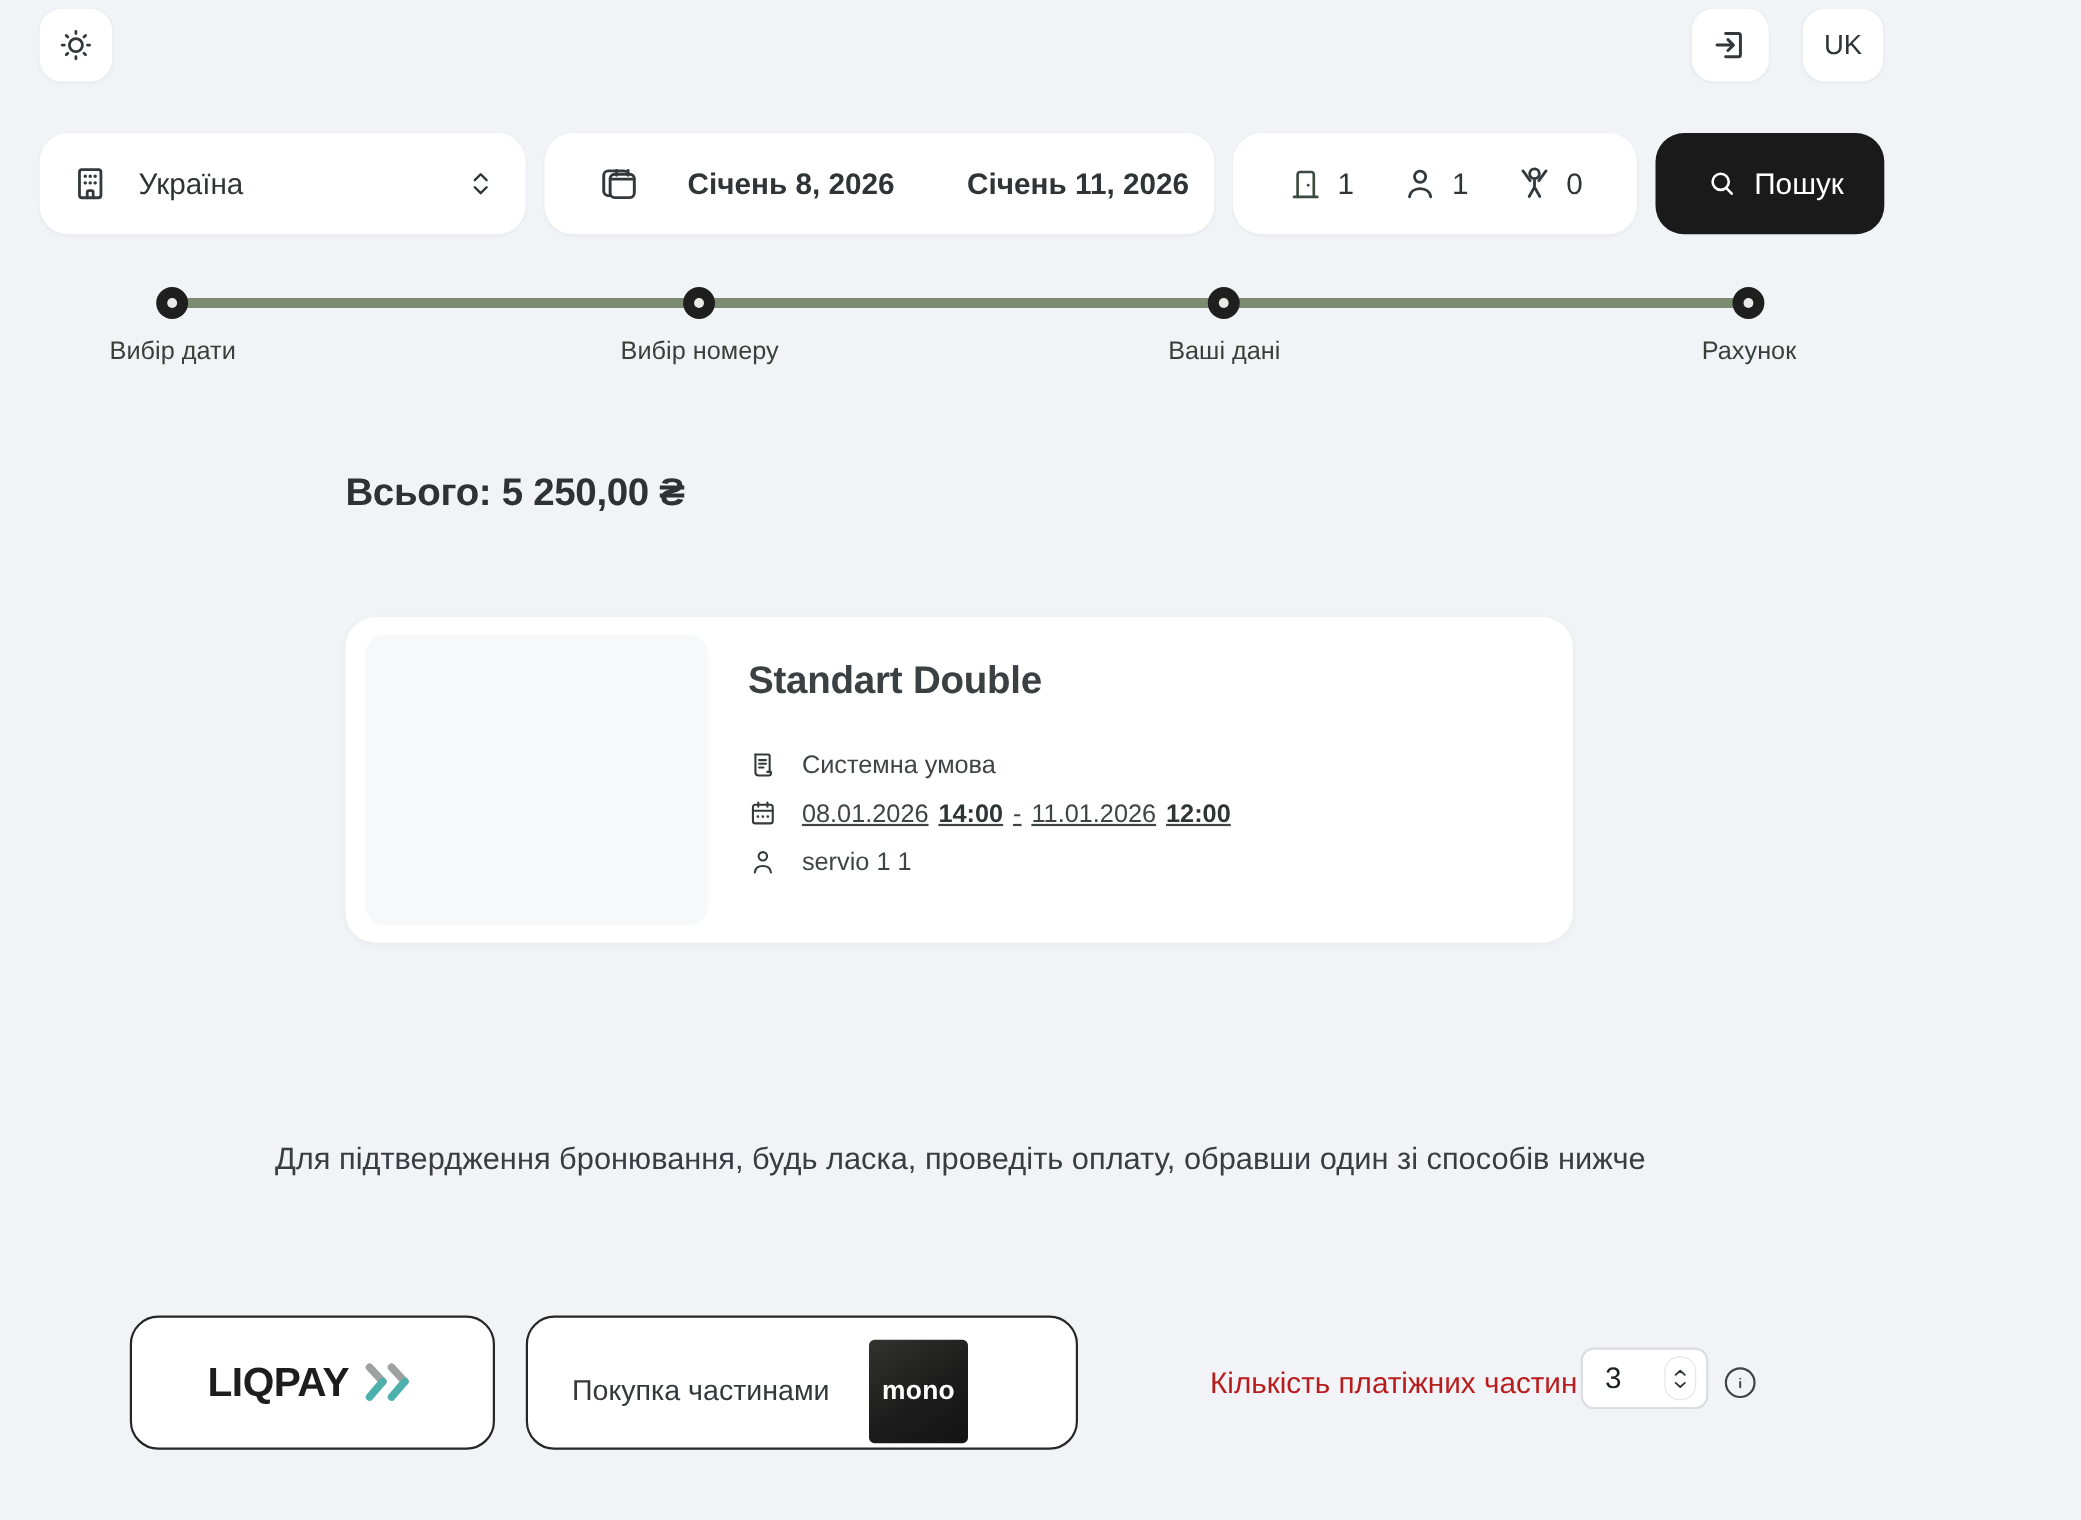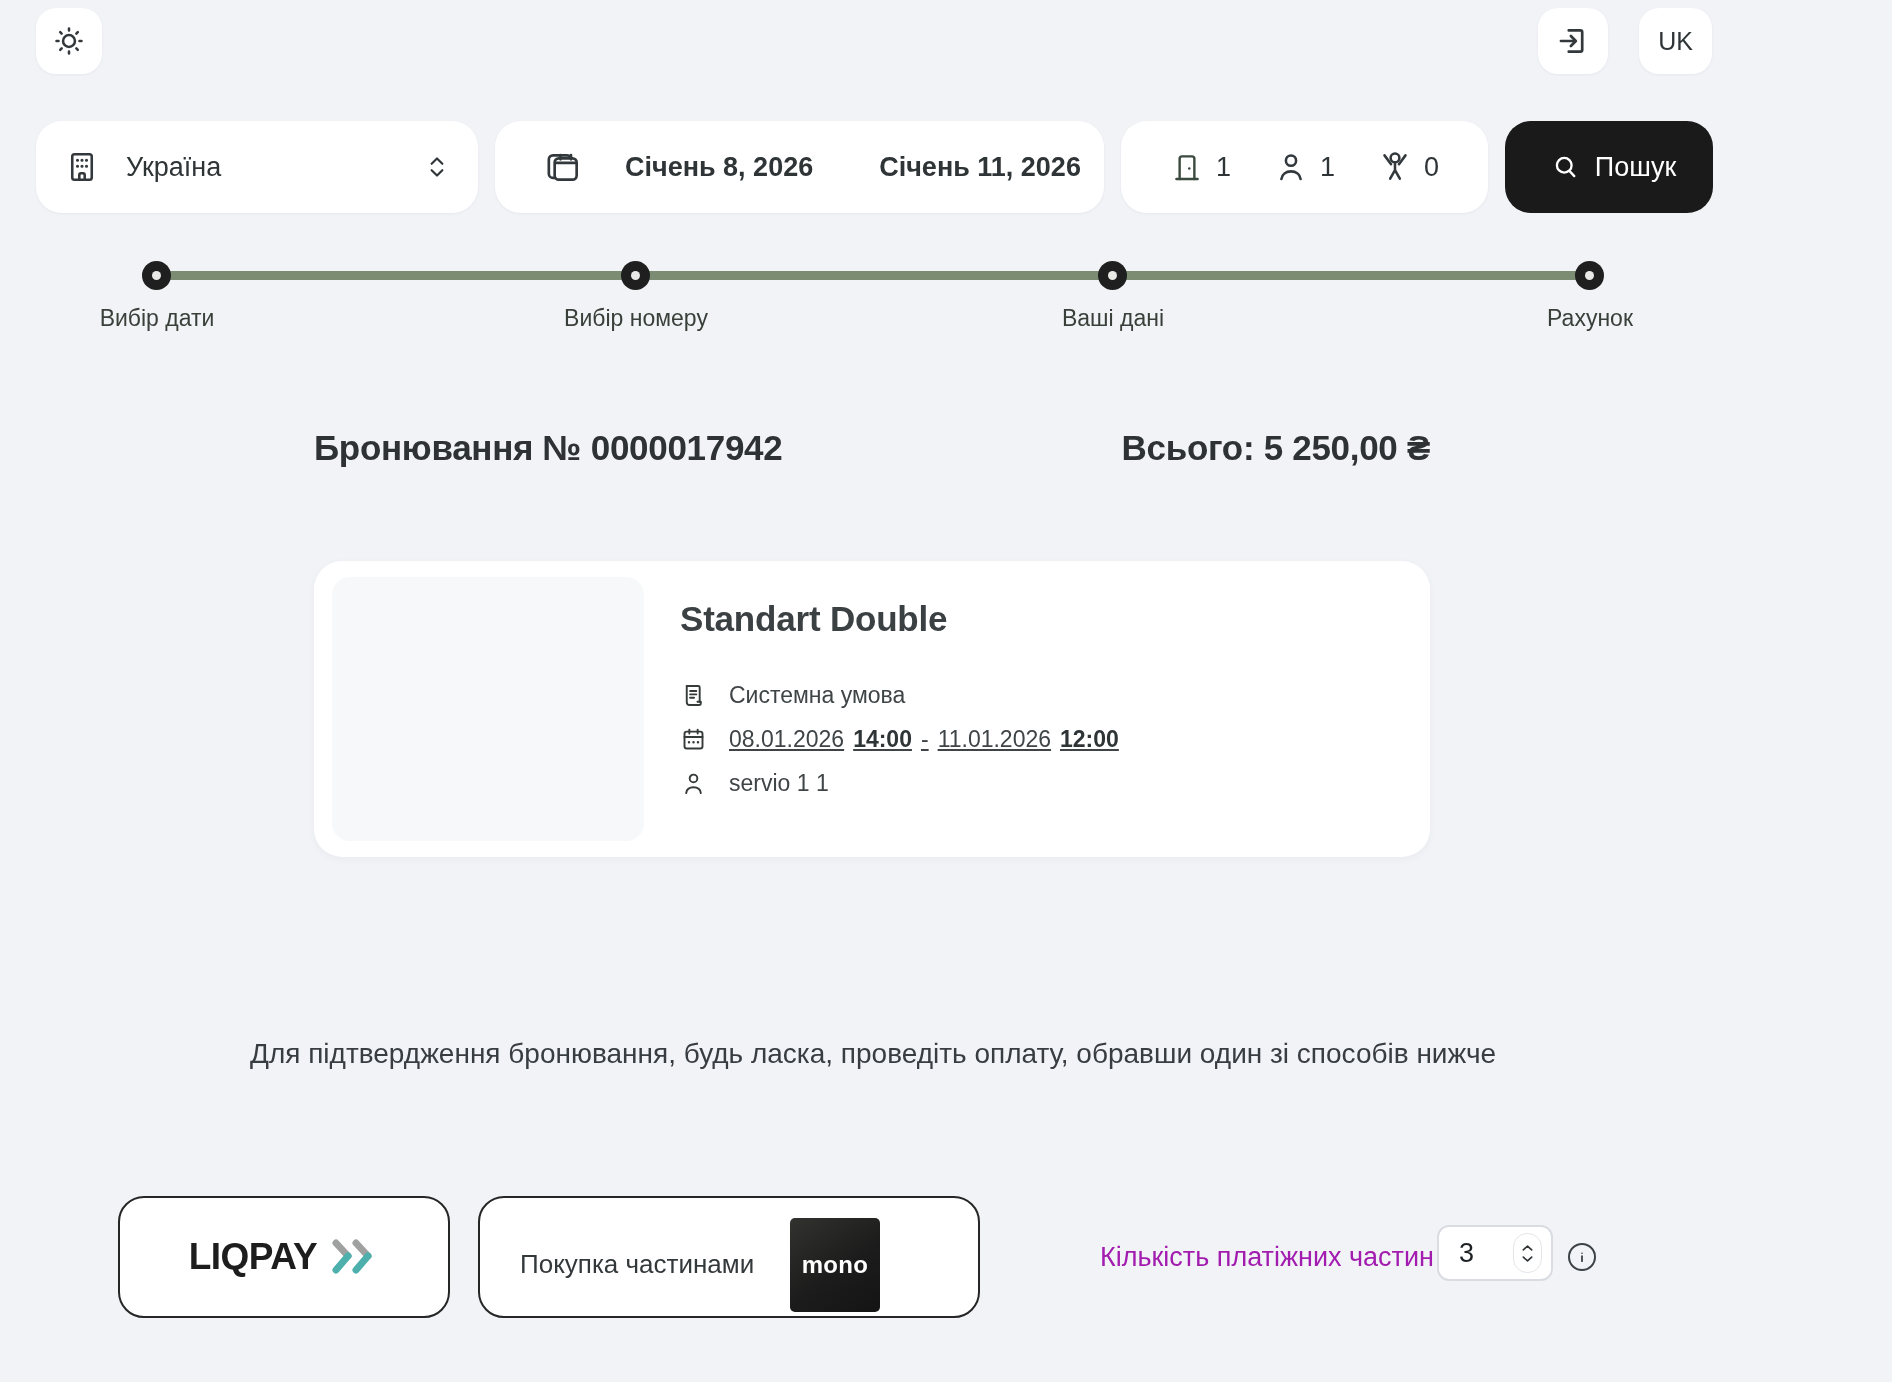--- a/index.html
+++ b/index.html
@@ -94,21 +94,21 @@
   .btn-mono{left:478px;width:502px;justify-content:space-between;padding:15px 98px 0 40px;}
   .mono-text{font-size:26px;font-weight:500;color:#33383b;}
   .mono-logo{
     width:90px;height:94px;border-radius:5px;flex:none;
     background:linear-gradient(145deg,#32322f 0%,#1c1c1c 55%,#141414 100%);
     color:#fff;display:flex;align-items:center;justify-content:center;
     font-size:24px;font-weight:700;letter-spacing:.3px;
   }
   .parts-label{
     position:absolute;left:1100px;top:0;height:122px;display:flex;align-items:center;
-    font-size:27px;color:#a21caf;
+    font-size:27px;color:#b91c1c;
   }
   .parts-input{
     position:absolute;left:1437px;top:29px;width:116px;height:56px;box-sizing:border-box;
     background:#fff;border:2px solid #d9dce1;border-radius:12px;
     display:flex;align-items:center;justify-content:space-between;padding:0 9px 0 20px;
   }
   .parts-input input{
     width:34px;border:none;outline:none;font-size:27px;color:#1d2124;background:transparent;
     font-family:inherit;padding:0;
   }
@@ -226,21 +226,20 @@
   <div class="dot" style="left:636px"></div>
   <div class="dot" style="left:1113px"></div>
   <div class="dot" style="left:1590px"></div>
   <span class="step-label" style="left:157px">Вибір дати</span>
   <span class="step-label" style="left:636px">Вибір номеру</span>
   <span class="step-label" style="left:1113px">Ваші дані</span>
   <span class="step-label" style="left:1590px">Рахунок</span>
 </div>
 
 <div class="heading-row">
-  <span>Бронювання № 0000017942</span>
   <span>Всього: 5 250,00 ₴</span>
 </div>
 
 <div class="room-card">
   <div class="room-photo"></div>
   <div class="room-content">
     <div class="room-title">Standart Double</div>
     <div class="room-details">
       <div class="detail">
         <span class="icon">

